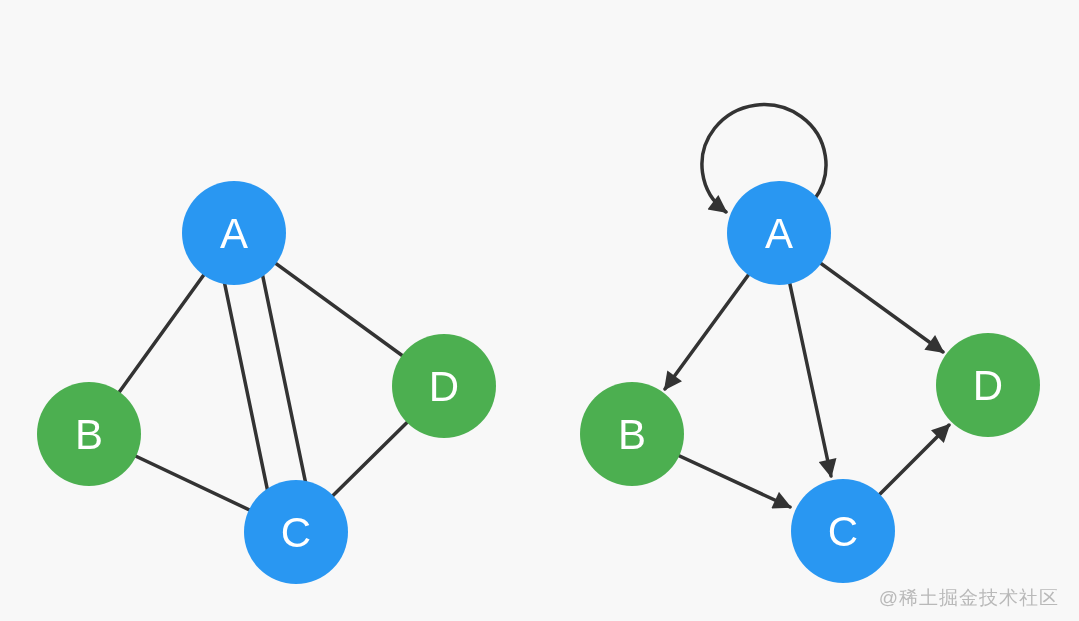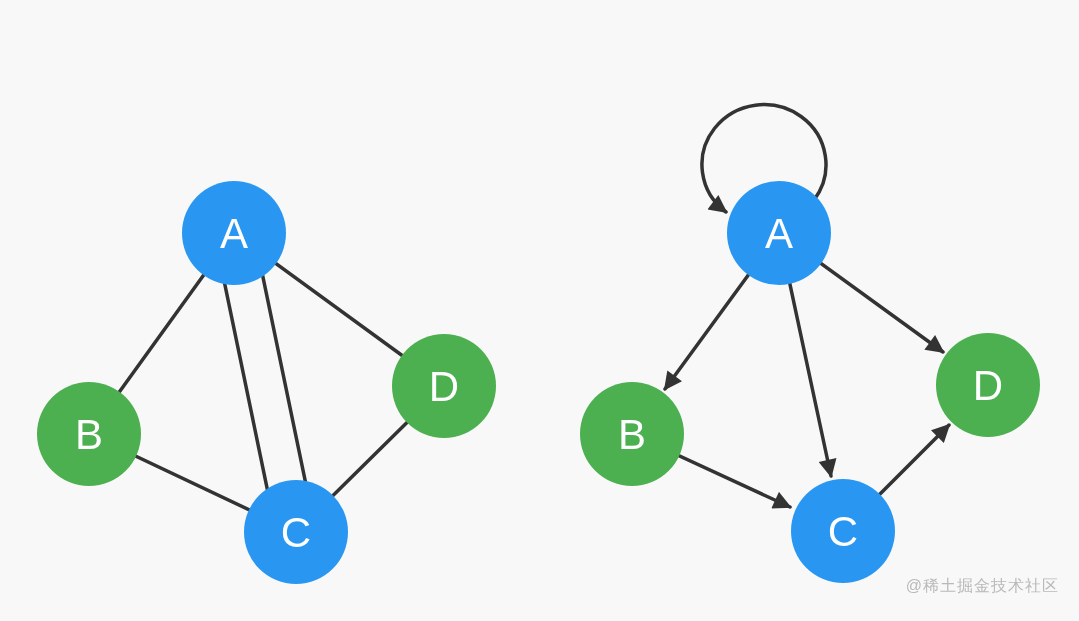--- a/index.html
+++ b/index.html
@@ -29,22 +29,22 @@
   .node-label {
     fill: var(--label-color, #ffffff);
     font-family: "Liberation Sans", sans-serif;
     font-size: 42px;
     font-weight: 400;
     text-anchor: middle;
   }
   .watermark {
     position: absolute;
     right: 20px;
-    bottom: 24px;
-    font-size: 16px;
+    bottom: 10px;
+    font-size: 19px;
     letter-spacing: 1px;
     color: var(--watermark-color, #b9b9b9);
     user-select: none;
   }
 </style>
 </head>
 <body style="background: rgb(248, 248, 248);">
 
 <svg class="stage" viewBox="0 0 1079 621" width="1079" height="621" xmlns="http://www.w3.org/2000/svg">
   <defs>

